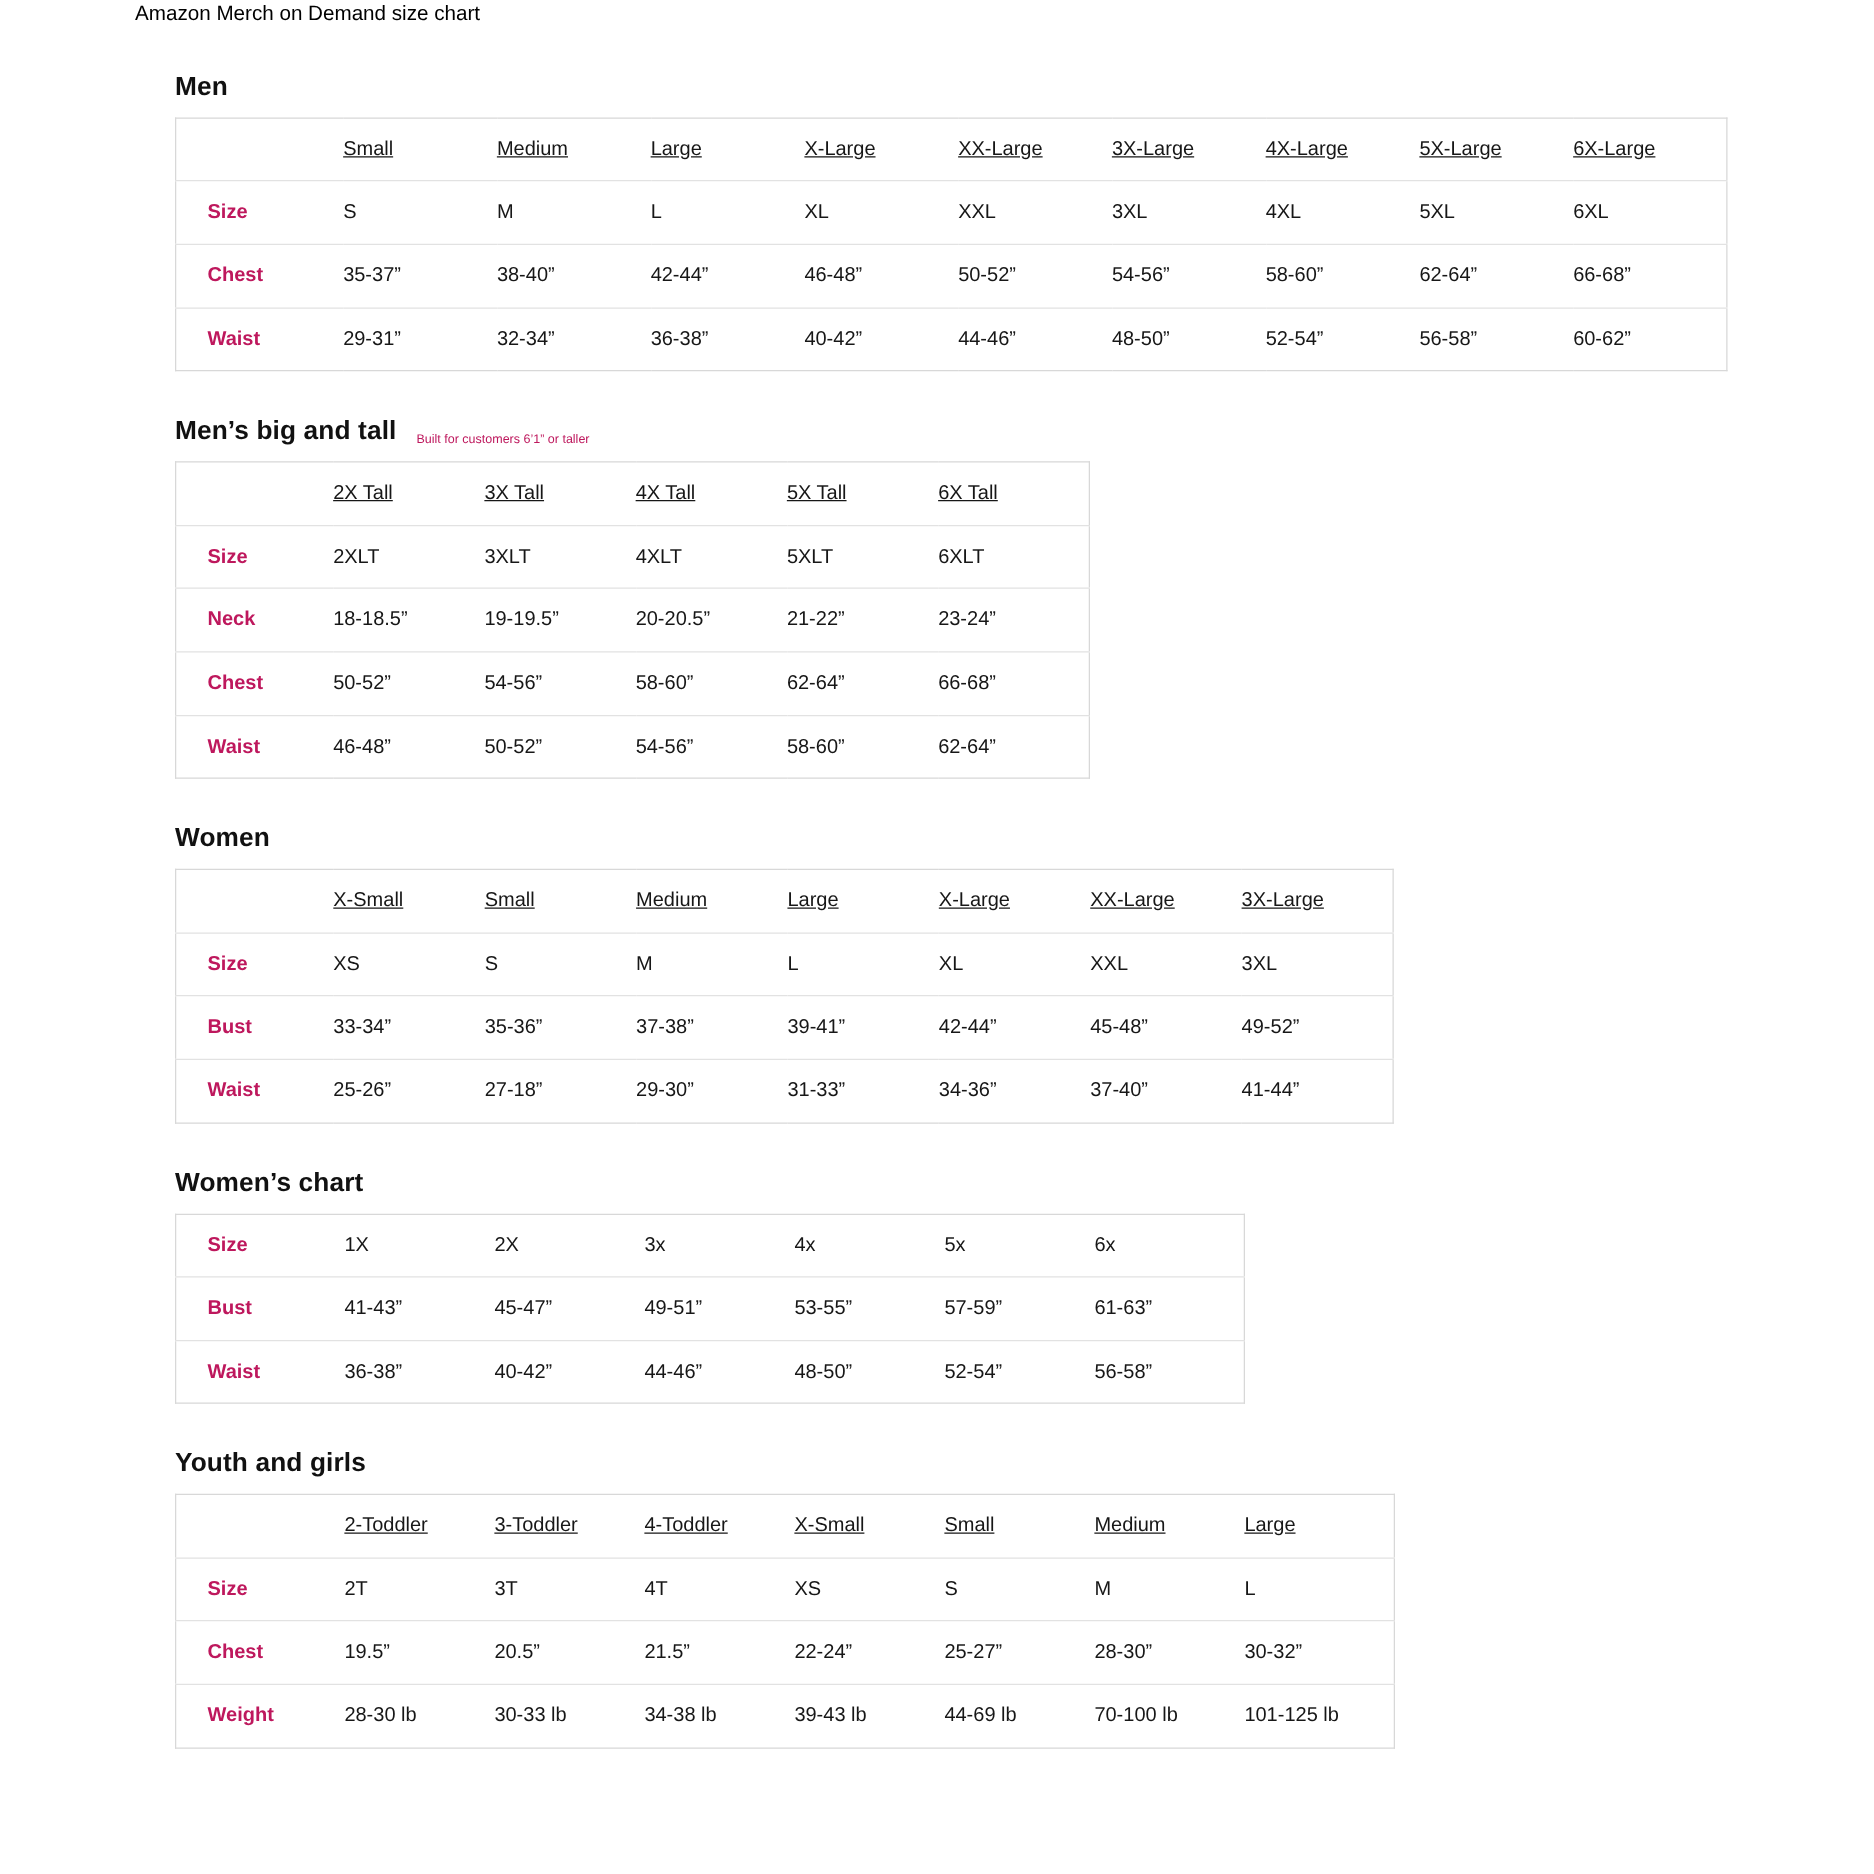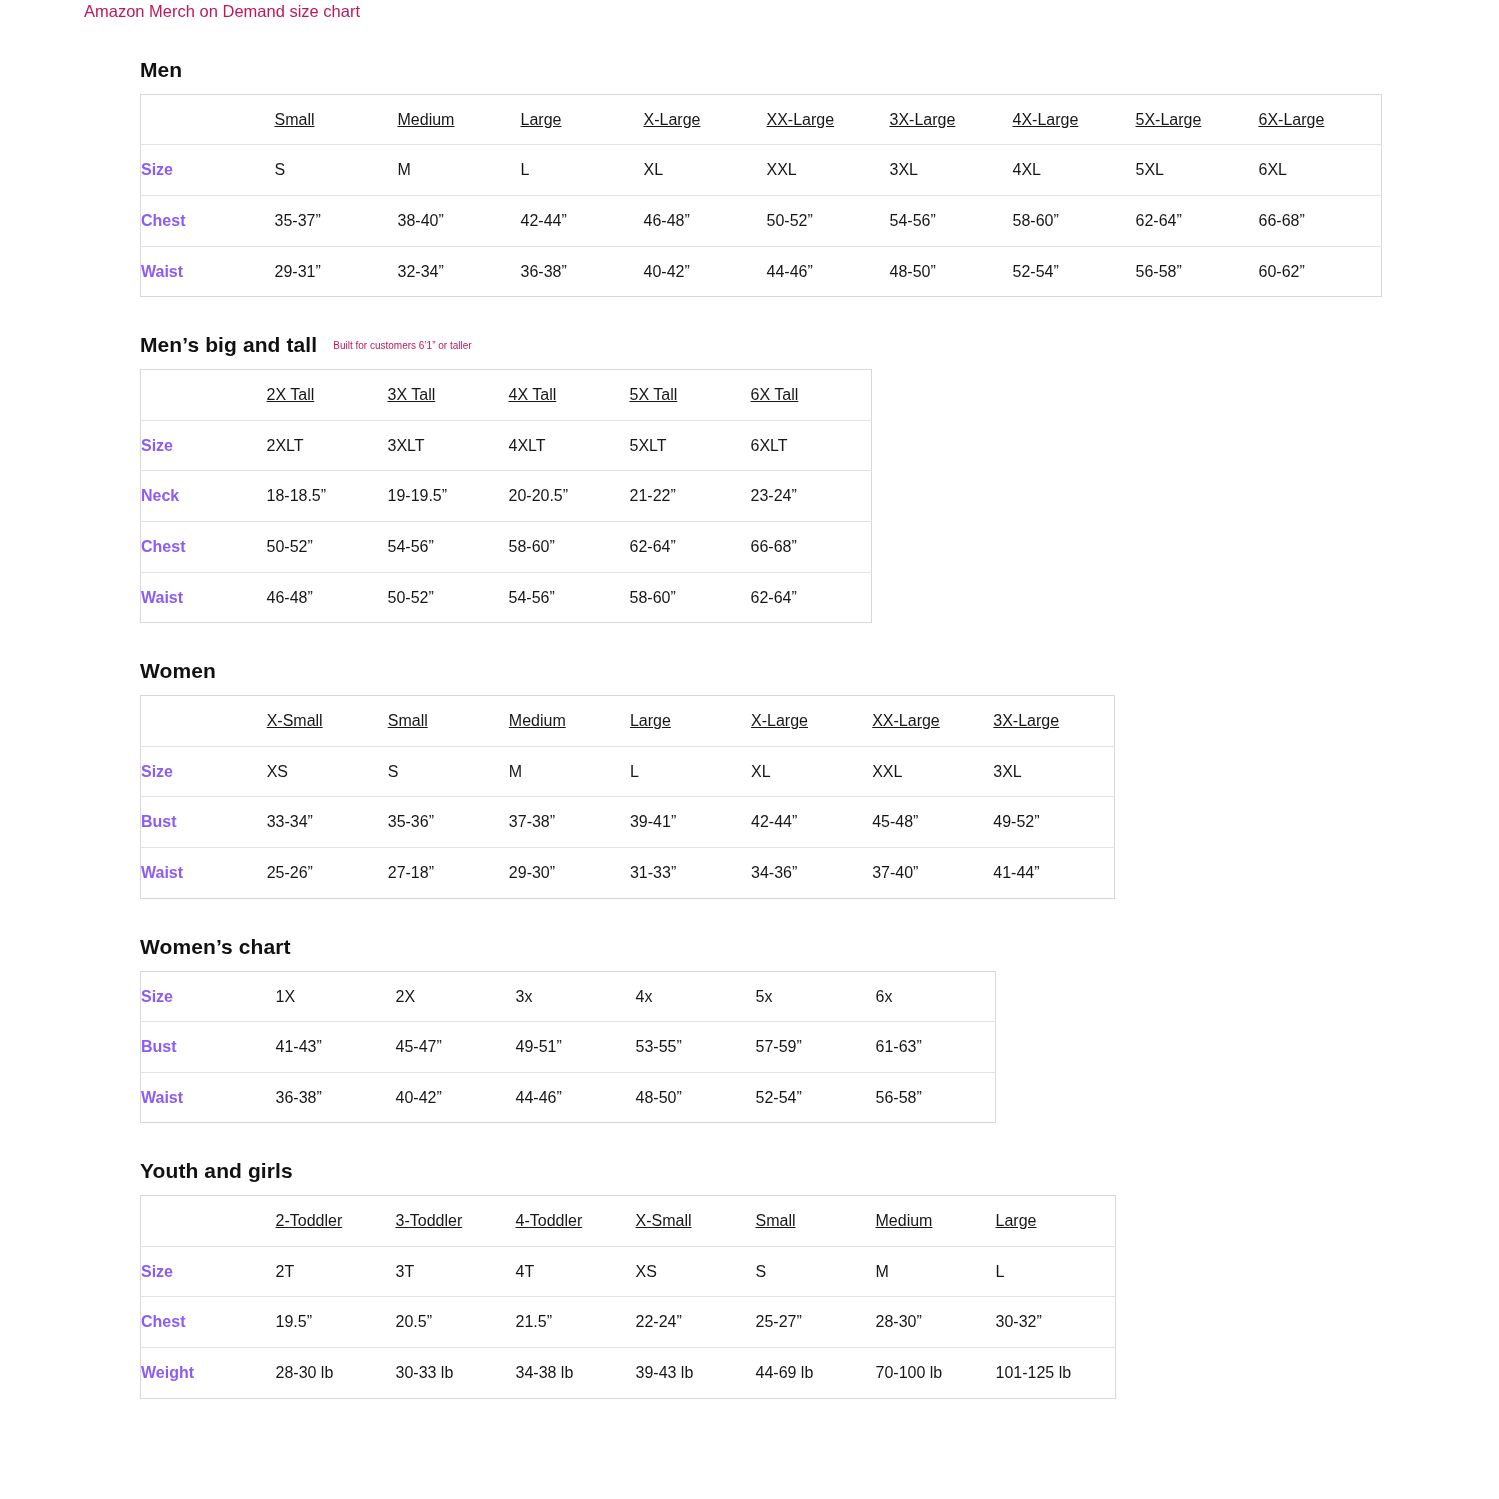--- a/index.html
+++ b/index.html
@@ -13,32 +13,32 @@
     font-family: "Liberation Sans", sans-serif;
     color: #111111;
     -webkit-font-smoothing: antialiased;
   }
   .page {
     padding: 0 0 0 0;
     box-sizing: border-box;
   }
   .doc-title {
     font-size: 16.5px;
-    color: #be185d;
-    padding: 0 0 0 84px;
+    color: #000000;
+    padding: 0 0 0 108px;
     margin-top: 0;
     line-height: 1.2;
     padding-top: 2px;
   }
   .section {
     padding-left: 140px;
   }
   .section-head {
     display: flex;
-    align-items: center;
+    align-items: flex-end;
     gap: 16px;
     margin-top: 36px;
     margin-bottom: 12px;
   }
   .section-title {
     font-size: 21px;
     font-weight: bold;
     color: #111111;
     letter-spacing: 0.1px;
   }
@@ -67,21 +67,22 @@
   table.size-table tr:first-child td,
   table.size-table tr:first-child th {
     border-top: none;
   }
   table.size-table tr:last-child td,
   table.size-table tr:last-child th {
     border-bottom: none;
   }
   table.size-table .rowlabel {
     font-weight: bold;
-    color: #8b5cf6;
+    padding-left: 25px;
+    color: #be185d;
   }
   table.size-table td.cell, table.size-table th.colhead {
     padding-left: 0;
   }
   .t-men { width: 1219px; }
   .t-men col.lab { width: 134px; }
   .t-men col.c { width: 123px; }
 
   .t-tall { width: 731px; }
   .t-tall col.lab { width: 126px; }

